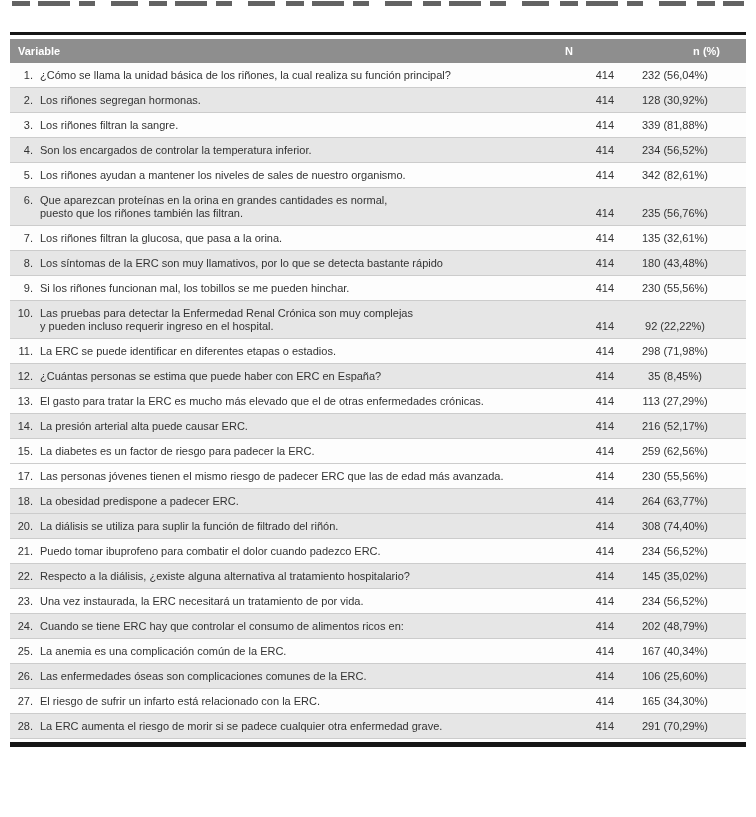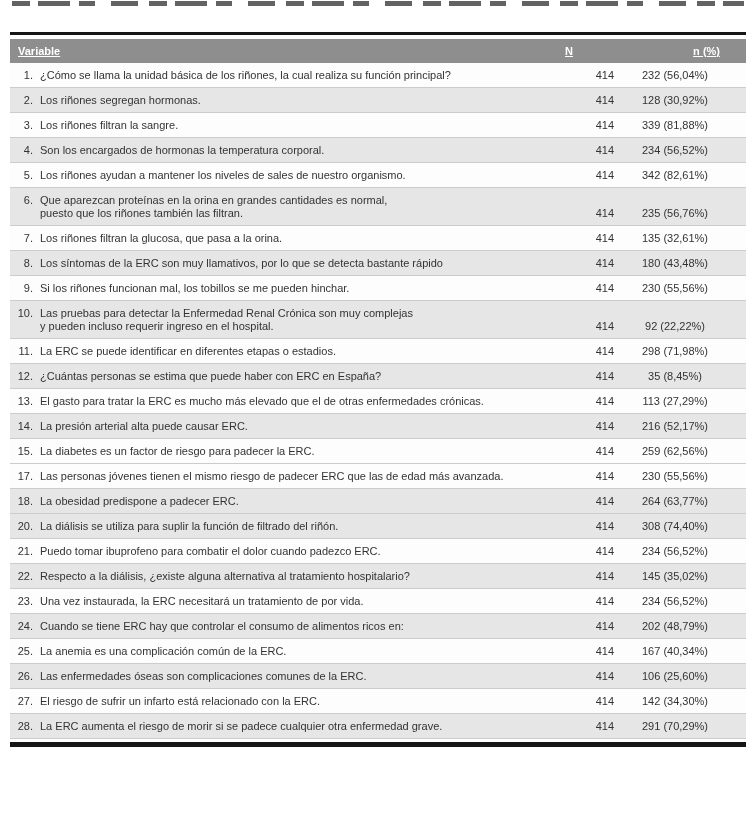--- a/index.html
+++ b/index.html
@@ -38,21 +38,20 @@
   col.c-var { width: auto; }
   col.c-n   { width: 90px; }
   col.c-pct { width: 132px; }
   thead th {
     background: #8e8e8e;
     color: #ffffff;
     font-size: 11px;
     font-weight: bold;
     padding: 6px 0 6px 0;
     line-height: 12px;
-    text-decoration: underline;
   }
   th.col-var { text-align: left; padding-left: 8px; }
   th.col-n   { text-align: center; }
   th.col-pct { text-align: right; padding-right: 26px; }
   tbody td {
     font-size: 11px;
     line-height: 13px;
     color: #333333;
     padding: 6px 0 5px 0;
     border-bottom: 1px solid #cccccc;
@@ -125,21 +124,21 @@
               <span class="row-text">Los riñones filtran la sangre.</span>
             </div>
           </td>
           <td class="col-n">414</td>
           <td class="col-pct">339 (81,88%)</td>
         </tr>
         <tr class="alt">
           <td class="col-var">
             <div class="var-wrap">
               <span class="row-num">4.</span>
-              <span class="row-text">Son los encargados de hormonas la temperatura corporal.</span>
+              <span class="row-text">Son los encargados de controlar la temperatura inferior.</span>
             </div>
           </td>
           <td class="col-n">414</td>
           <td class="col-pct">234 (56,52%)</td>
         </tr>
         <tr>
           <td class="col-var">
             <div class="var-wrap">
               <span class="row-num">5.</span>
               <span class="row-text">Los riñones ayudan a mantener los niveles de sales de nuestro organismo.</span>
@@ -339,21 +338,21 @@
           <td class="col-pct">106 (25,60%)</td>
         </tr>
         <tr>
           <td class="col-var">
             <div class="var-wrap">
               <span class="row-num">27.</span>
               <span class="row-text">El riesgo de sufrir un infarto está relacionado con la ERC.</span>
             </div>
           </td>
           <td class="col-n">414</td>
-          <td class="col-pct">142 (34,30%)</td>
+          <td class="col-pct">165 (34,30%)</td>
         </tr>
         <tr class="alt">
           <td class="col-var">
             <div class="var-wrap">
               <span class="row-num">28.</span>
               <span class="row-text">La ERC aumenta el riesgo de morir si se padece cualquier otra enfermedad grave.</span>
             </div>
           </td>
           <td class="col-n">414</td>
           <td class="col-pct">291 (70,29%)</td>

